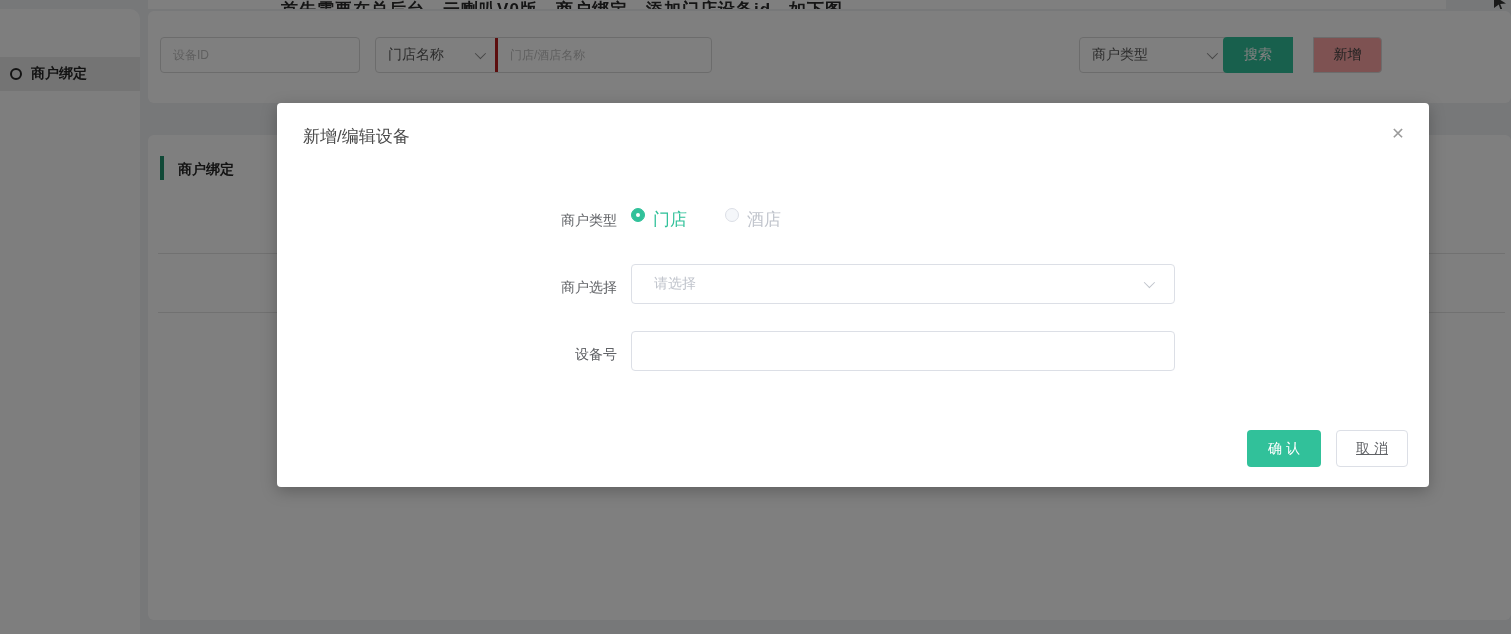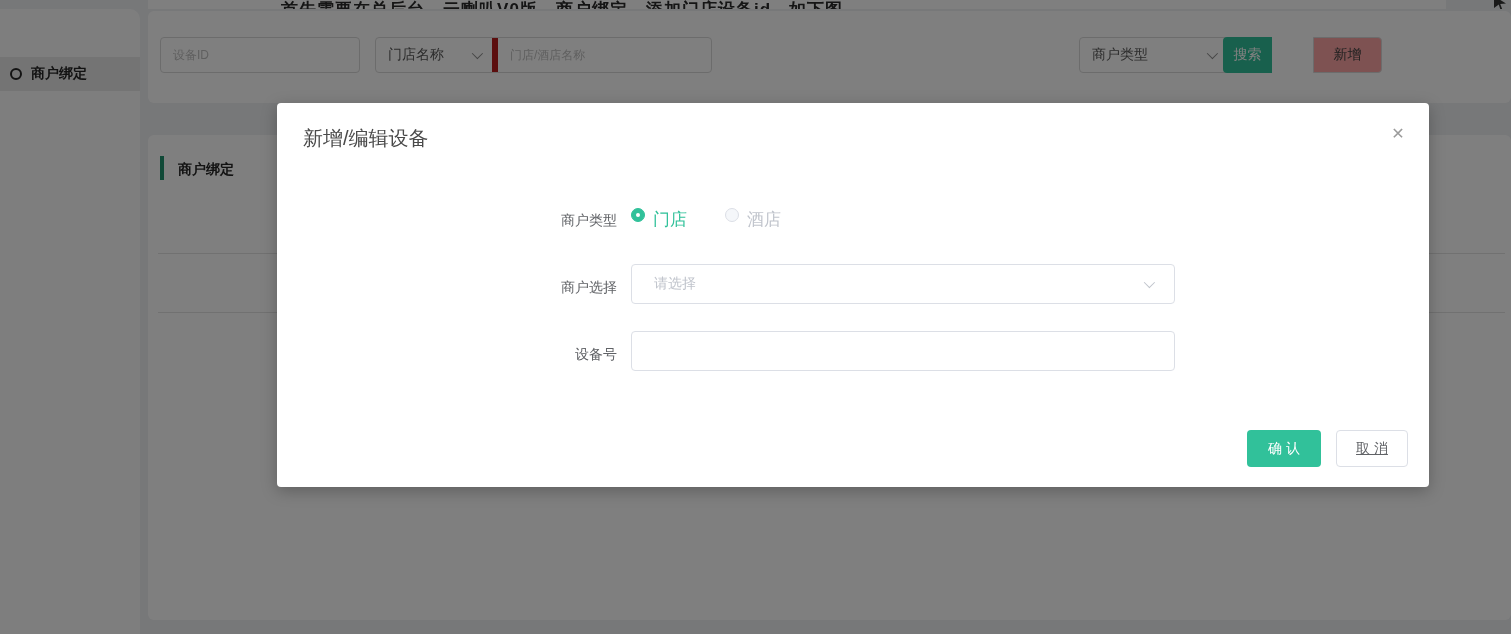--- a/index.html
+++ b/index.html
@@ -29,42 +29,42 @@
 
   .f-ctl { position:absolute; top:26px; height:36px; border:1px solid #d9d9d9;
     border-radius:4px; background:#fff; display:flex; align-items:center; font-size:14px; }
   .f-ctl input { border:none; outline:none; width:100%; height:100%; padding:0 12px;
     font-size:12px; color:#595959; background:transparent;
     font-family:"Liberation Sans","DejaVu Sans",sans-serif; }
   .f-ctl input::placeholder { color:#bfbfbf; }
   .f-group { padding:0; }
   .f-select { display:flex; align-items:center; justify-content:space-between;
     padding:0 12px; color:#595959; cursor:pointer; height:100%; }
-  .f-group .f-select { border-right:6px solid #b91c1c; flex:none; }
+  .f-group .f-select { border-right:3px solid #b91c1c; flex:none; }
   .chev { width:8px; height:8px; border-right:1.5px solid #8c8c8c; border-bottom:1.5px solid #8c8c8c;
     transform:rotate(45deg) translateY(-2px); flex:none; margin-left:8px; }
   .f-btn { position:absolute; top:26px; height:36px; border-radius:4px; font-size:14px;
     display:flex; align-items:center; justify-content:center; cursor:pointer; border:none;
     font-family:"Liberation Sans","DejaVu Sans",sans-serif; }
   .f-btn.primary { background:#31c19a; color:#fff; border-radius:4px 0 0 4px; }
   .f-btn.plain { background:#fca5a5; color:#404040; border:1px solid #d9d9d9; border-radius:0 4px 4px 0; }
 
   .section-bar { position:absolute; left:12px; top:21px; width:4px; height:24px; background:#21926f; }
   .section-title { position:absolute; left:30px; top:26px; font-size:14px; font-weight:bold; color:#262626; }
   .t-line { position:absolute; left:10px; right:6px; height:1px; background:#e3e3e3; }
   .t-line.l1 { top:118px; }
   .t-line.l2 { top:177px; }
 
   
   .overlay { position:absolute; inset:0; background:rgba(0,0,0,0.5); }
 
   
   .modal { position:absolute; left:277px; top:103px; width:1152px; height:384px;
     background:#fff; border-radius:4px; box-shadow:0 4px 16px rgba(0,0,0,.25); }
-  .modal-title { position:absolute; left:26px; top:22px; font-size:20px; color:#4a4a4a;text-align:center; }
+  .modal-title { position:absolute; left:26px; top:22px; font-size:17px; color:#4a4a4a;text-align:center; }
   .modal-close { position:absolute; right:20px; top:20px; width:22px; height:22px;
     color:#9b9b9b; font-size:16px; line-height:22px; text-align:center; cursor:pointer; }
   .m-label { position:absolute; left:0; width:340px; text-align:right; font-size:14px;
     color:#606266; line-height:20px; }
   .m-row1 .m-label { top:107px; }
   .m-row2 .m-label { top:174px; }
   .m-row3 .m-label { top:241px; }
   .radio-group { position:absolute; left:354px; top:105px; display:flex; align-items:center; gap:38px; }
   .radio { display:flex; align-items:flex-start; gap:8px; cursor:pointer; font-size:17px; }
   .radio-dot { width:14px; height:14px; border-radius:50%; flex:none; position:relative; }
@@ -118,21 +118,21 @@
         <span class="chev"></span>
       </div>
       <input placeholder="门店/酒店名称" style="">
     </div>
     <div class="f-ctl" style="left:931px; width:149px;">
       <div class="f-select" style="width:100%;">
         <span>商户类型</span>
         <span class="chev"></span>
       </div>
     </div>
-    <button class="f-btn primary" style="left:1075px; width:49px;">搜索</button>
+    <button class="f-btn primary" style="left:1075px; width:70px;">搜索</button>
     <button class="f-btn plain" style="left:1165px; width:69px;">新增</button>
   </div>
 
   <div class="card content">
     <div class="section-bar"></div>
     <div class="section-title">商户绑定</div>
     <div class="t-line l1"></div>
     <div class="t-line l2"></div>
   </div>
 

